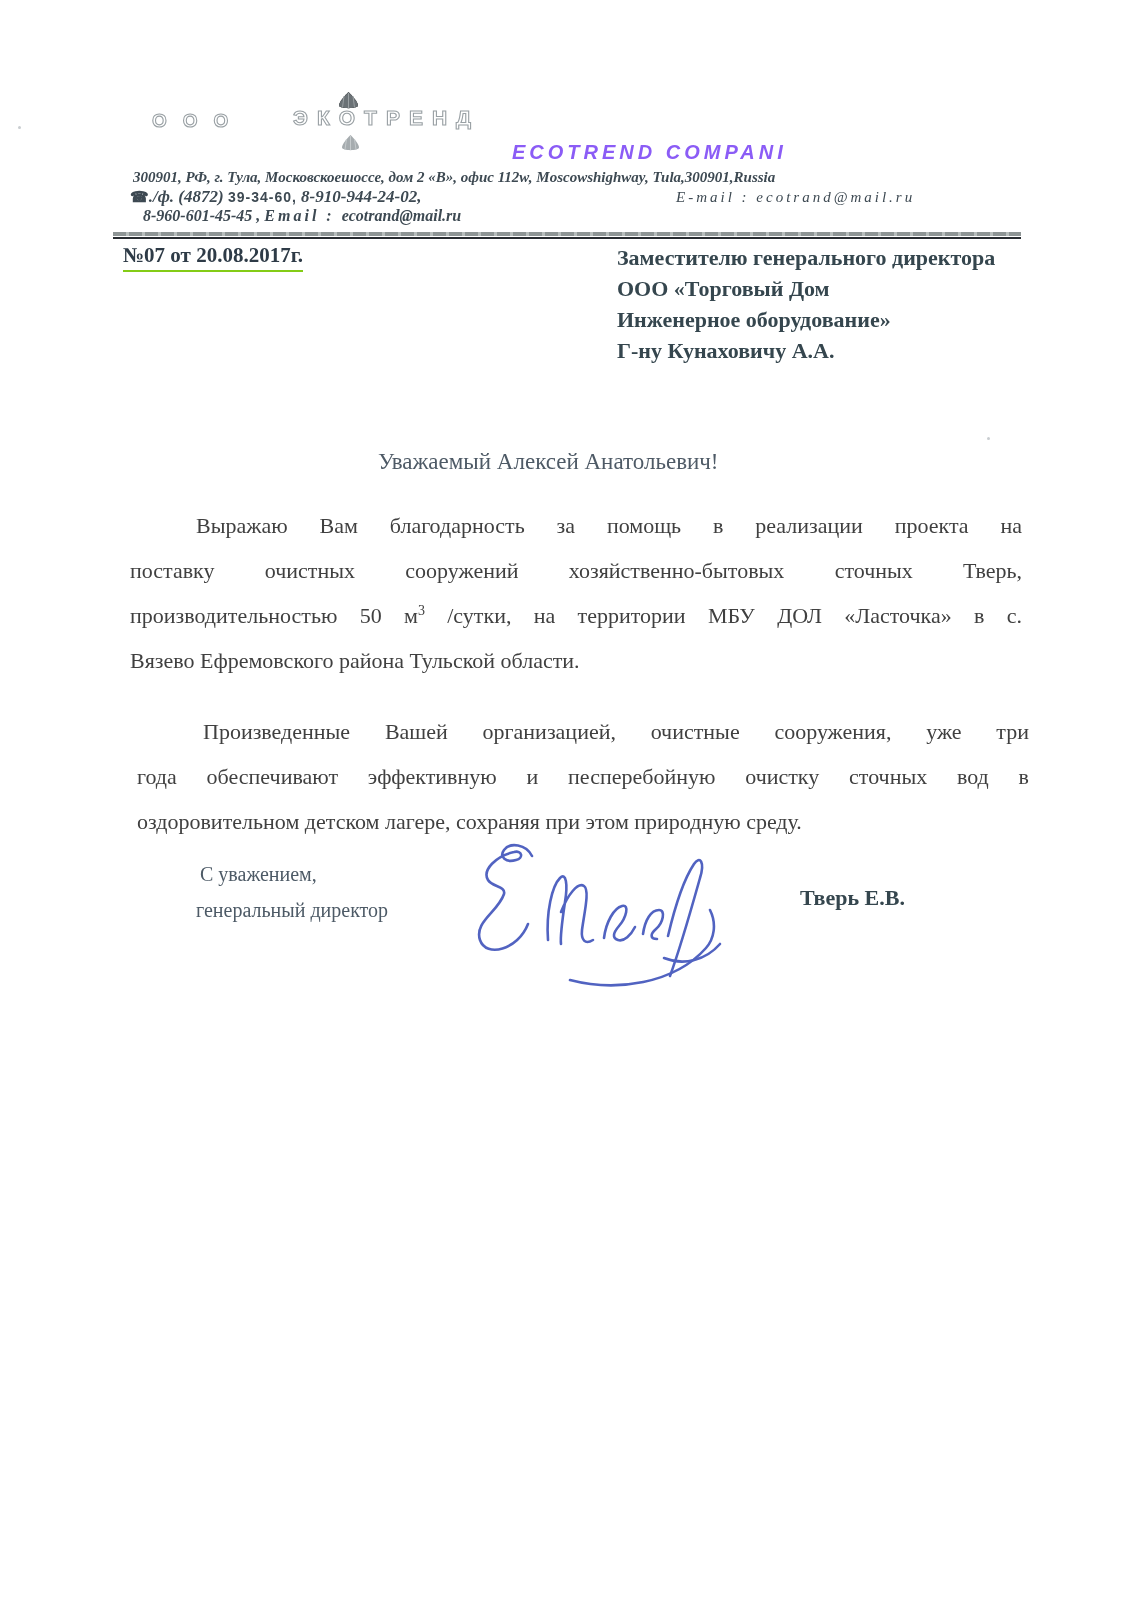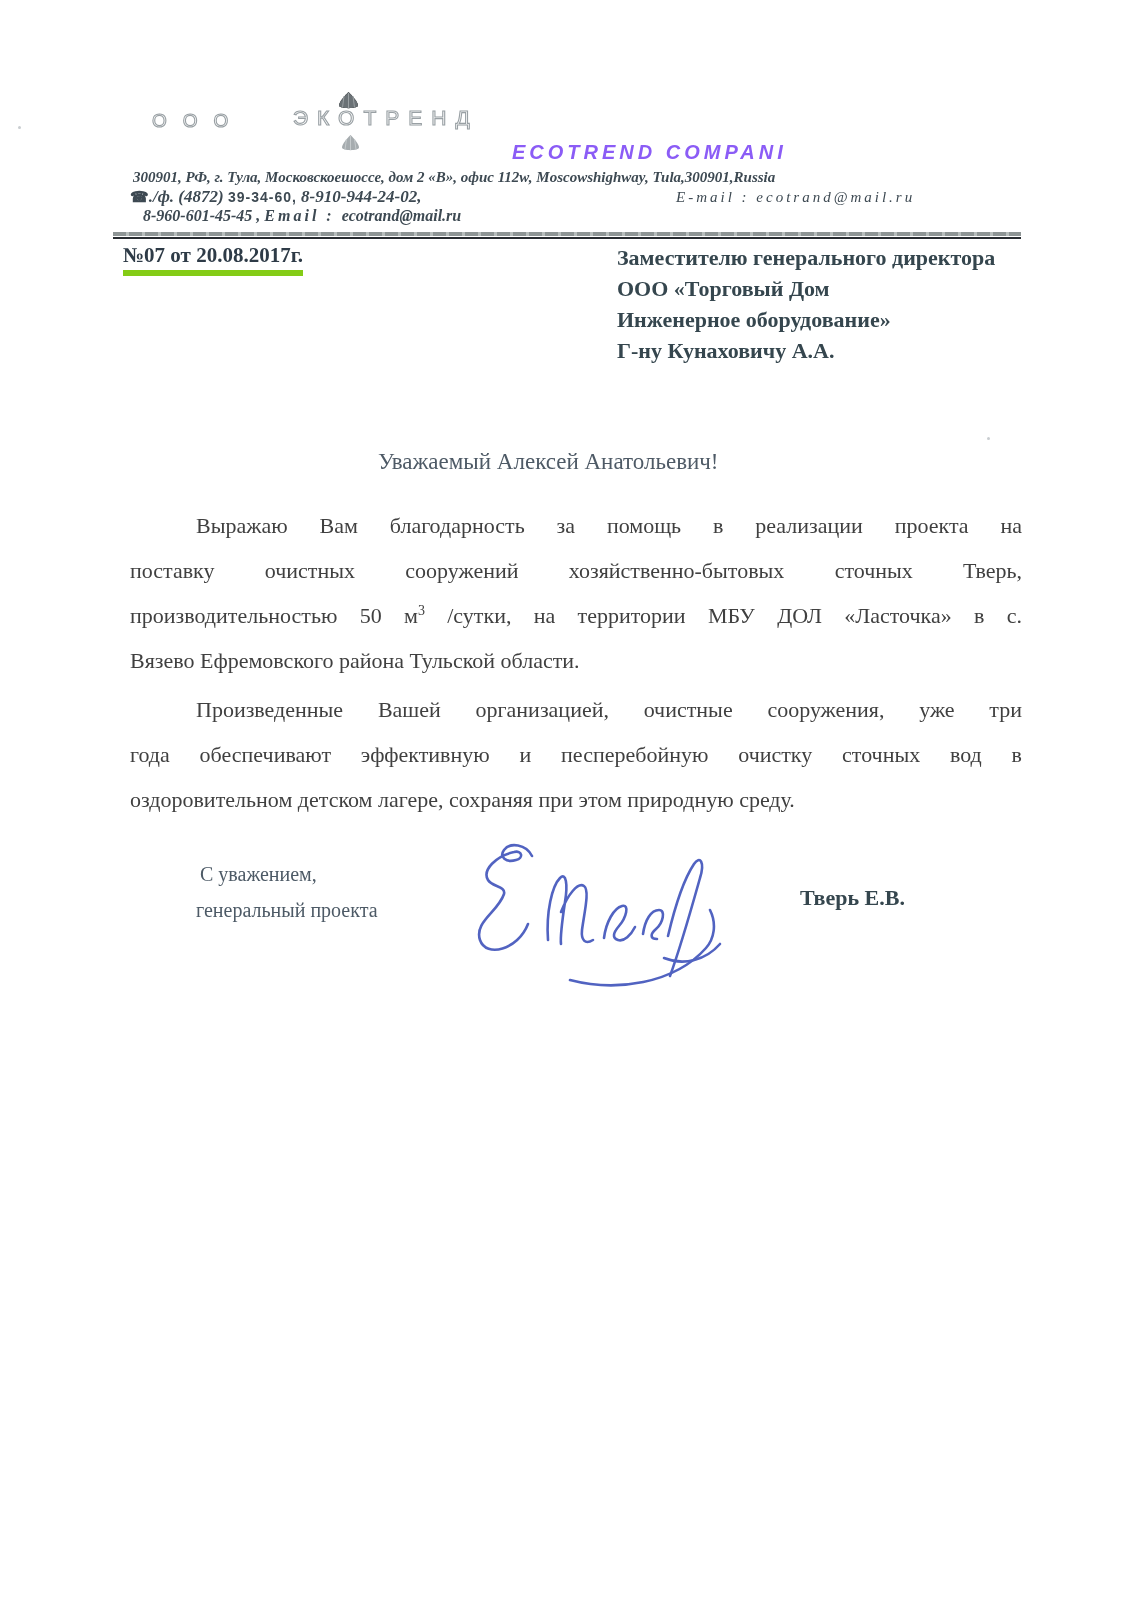--- a/index.html
+++ b/index.html
@@ -12,21 +12,21 @@
     overflow: hidden;
     color: #4d5a66;
   }
   .abs { position: absolute; }
 
   
   .stencil {
     font-family: "Liberation Sans", sans-serif;
     color: transparent;
     -webkit-text-stroke: 1.1px #99a0a4;
-    font-weight: 400;
+    font-weight: 700;
   }
   @supports not (-webkit-text-stroke: 1px #000) {
     .stencil { color: #9aa0a4; }
   }
   .logo-ooo  { left: 152px; top: 110px; font-size: 19px; letter-spacing: 16px; }
   .logo-brand{ left: 293px; top: 106px; font-size: 21px; letter-spacing: 9px; }
   .shell { line-height: 0; }
   .shell-top    { left: 337px; top: 91px; }
   .shell-bottom { left: 340px; top: 134px; }
 
@@ -77,40 +77,40 @@
     height: 4px;
     background: repeating-linear-gradient(90deg, #8e9595 0px, #8e9595 13px, #b7bdbc 13px, #b7bdbc 16px);
   }
   .rule-bottom { height: 2px; margin-top: 1px; background: #272b30; }
 
   
   .ref-number {
     left: 123px; top: 243px;
     font-size: 21px; font-weight: 700;
     color: #2e3b47;
-    border-bottom: 6px solid #84cc16;
+    border-bottom: 2px solid #84cc16;
     padding-bottom: 2px;
   }
   .recipient {
     left: 617px; top: 242px; width: 450px;
     font-size: 22px; font-weight: 700;
     line-height: 31px; color: #35464e;
   }
 
   
   .salutation {
     left: 378px; top: 449px;
     font-size: 23px; color: #4e5a66;
   }
   .para { left: 130px; width: 892px; font-size: 22px; color: #404040; }
   .para .line { line-height: 45px; height: 45px; }
   .j { text-align: justify; text-align-last: justify; }
   .indent { padding-left: 66px; }
   .para-1 { top: 503px; }
-  .para-2 { top: 687px; }
+  .para-2 { top: 709px; margin-left: 7px; }
   sup.cube { font-size: 14px; vertical-align: super; line-height: 0; }
 
   
   .closing {
     left: 200px; top: 856px;
     font-size: 20px; line-height: 36px; color: #4d5a66;
   }
   .closing .line2 { margin-left: -4px; }
   .signer-name {
     left: 800px; top: 885px;
@@ -183,21 +183,21 @@
 </div>
 
 <div class="abs para para-2">
   <div class="line j indent">Произведенные Вашей организацией, очистные сооружения, уже три</div>
   <div class="line j">года обеспечивают эффективную и песперебойную очистку сточных вод в</div>
   <div class="line">оздоровительном детском лагере, сохраняя при этом природную среду.</div>
 </div>
 
 <div class="abs closing">
   <div>С уважением,</div>
-  <div class="line2">генеральный проекта</div>
+  <div class="line2">генеральный директор</div>
 </div>
 
 <div class="abs signature-svg">
   <svg width="280" height="160" viewBox="0 0 280 160">
     <g fill="none" stroke="#4356bc" stroke-width="2.6" stroke-linecap="round" stroke-linejoin="round" opacity="0.92">
       <path d="M66,20 C60,8 44,6 38,14 C33,21 40,27 50,24 C58,22 56,14 48,16
                C30,20 16,34 22,44 C26,51 40,50 38,58
                C32,76 8,86 14,104 C20,122 52,114 62,88"></path>
       <path d="M82,104 C80,76 86,50 94,42 C100,36 102,48 99,66 C96,86 94,100 95,108
                M95,76 C102,58 112,46 118,50 C124,54 118,78 116,94 C115,104 119,109 127,104"></path>

